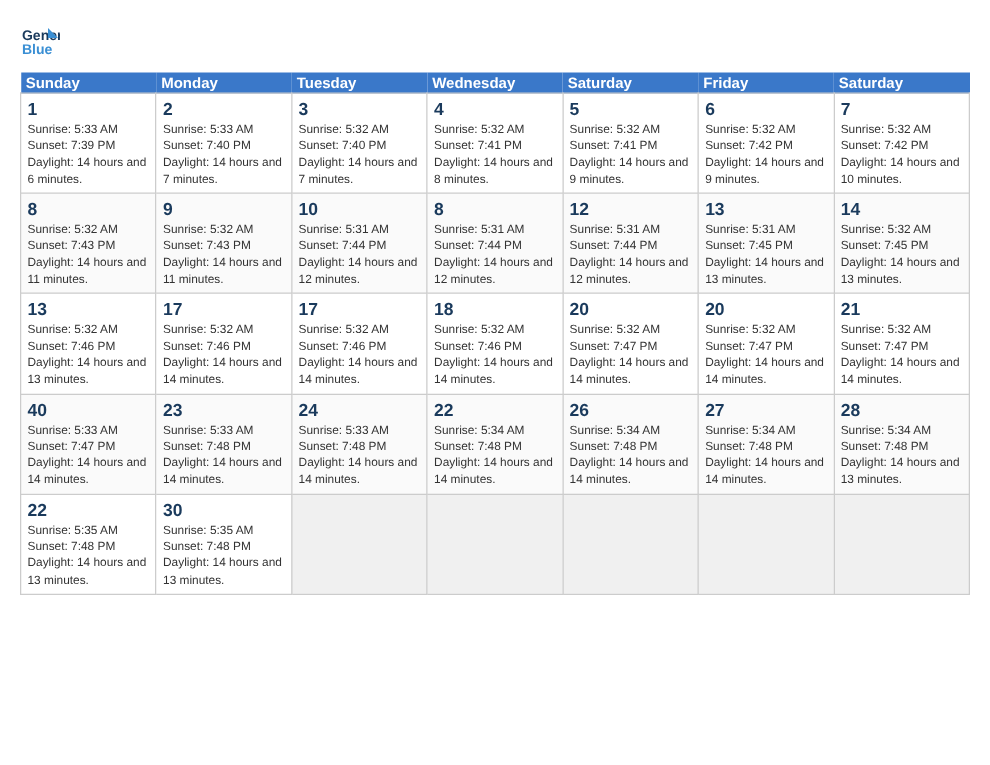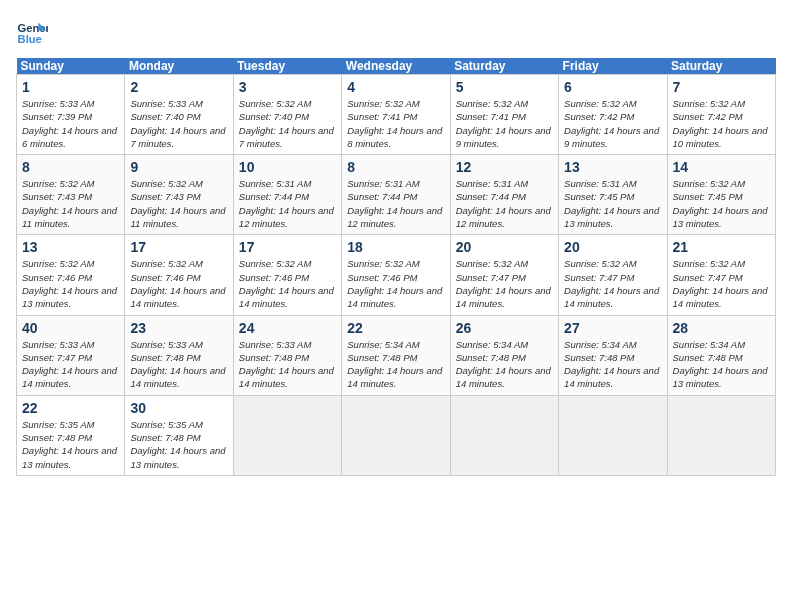--- a/index.html
+++ b/index.html
@@ -64,21 +64,20 @@
     .day-num {
       font-size: 14px;
       font-weight: bold;
       color: #1a3a5c;
       margin-bottom: 2px;
     }
     .cell-info {
       font-size: 9.5px;
       color: #333;
       line-height: 1.4;
-      font-style: italic;
     }
     tr:nth-child(even) td:not(.empty) {
       background: #fafafa;
     }
   </style>
 </head>
 <body>
 
 <div class="header-area">
   <div class="logo">

